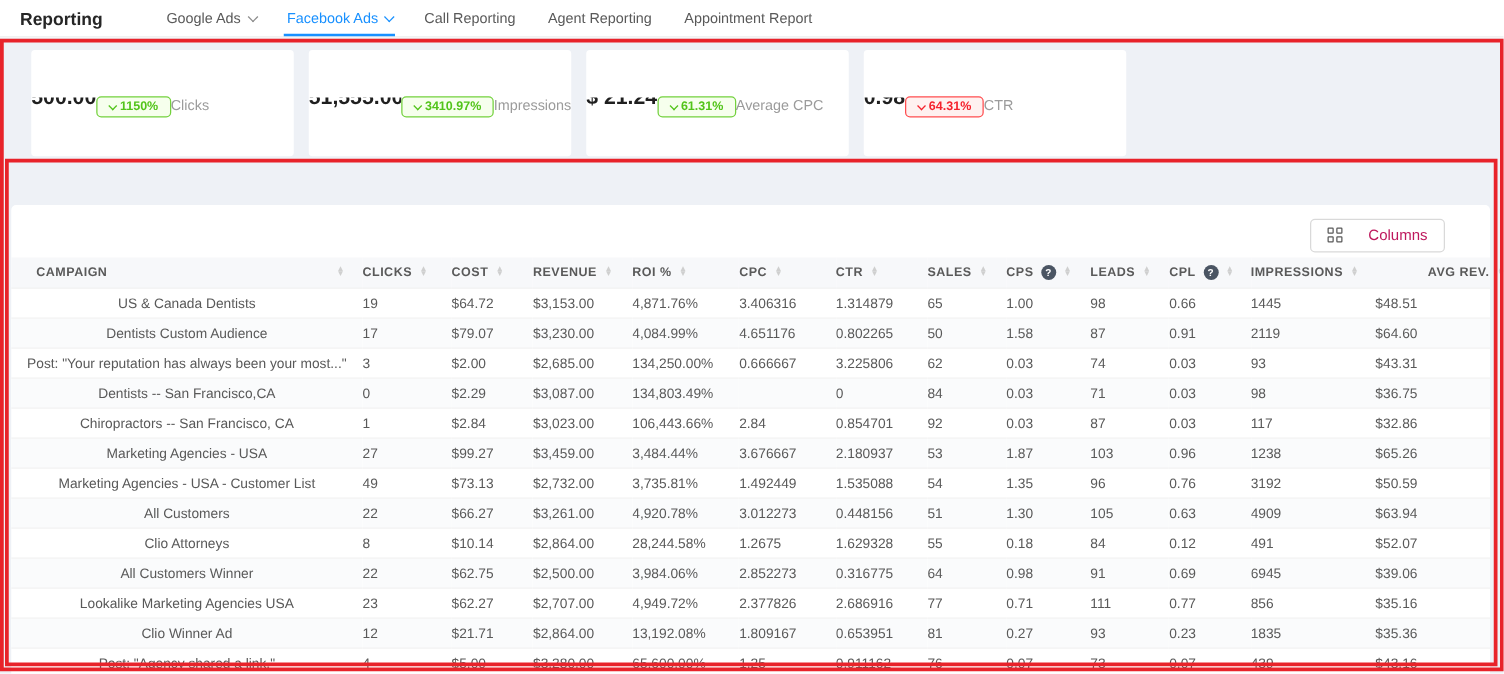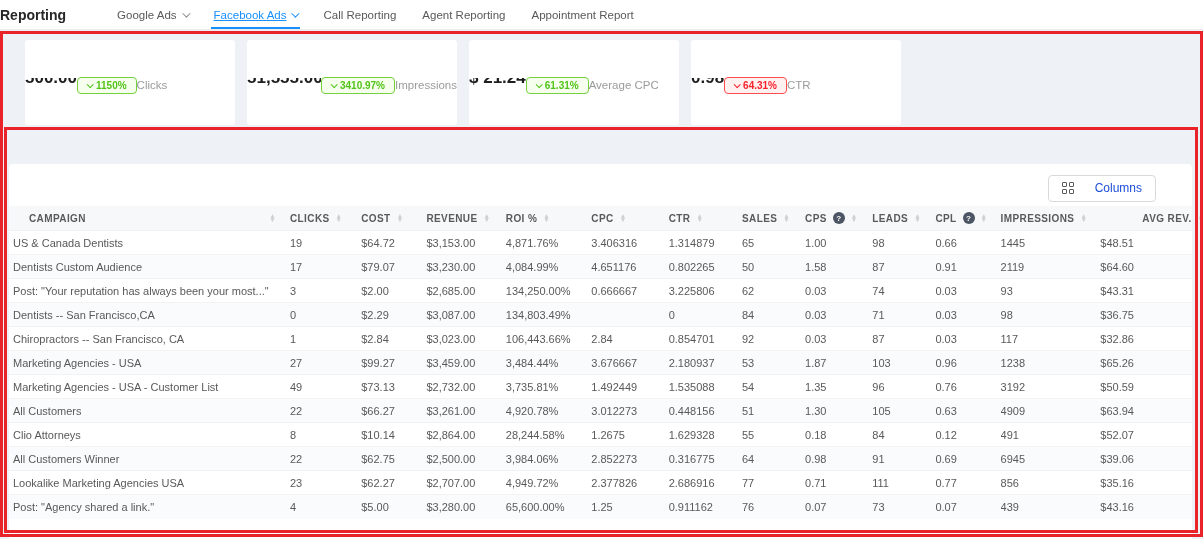--- a/index.html
+++ b/index.html
@@ -1,26 +1,26 @@
 <!DOCTYPE html>
 <html><head>
 <meta charset="utf-8">
 <style>
   * { margin:0; padding:0; box-sizing:border-box; }
   html,body { width:1203px; height:539px; overflow:hidden; background:#fff;
     font-family:"Liberation Sans", sans-serif; position:relative; }
 
   
   .nav { position:absolute; top:0; left:0; right:0; height:30px; background:#fff;
-    display:flex; align-items:center; padding-left:0; border-bottom:1px solid #ededed; z-index:5; }
+    display:flex; align-items:center; padding-left:16px; border-bottom:1px solid #ededed; z-index:5; }
   .nav-title { font-size:14px; font-weight:bold; color:#262626; margin-right:38px; }
   .nav-tabs { display:flex; height:100%; }
   .nav-tab { display:flex; align-items:center; gap:5px; padding:0 13px; font-size:11.5px;
     color:#595959; cursor:pointer; position:relative; height:100%; }
-  .nav-tab.active { color:#1890ff;text-decoration:underline; }
+  .nav-tab.active { color:#1890ff; }
   .nav-tab.active::after { content:""; position:absolute; left:10px; right:10px; bottom:0;
     height:2px; background:#1890ff; }
   .chev { width:6px; height:6px; border-right:1.4px solid #8c8c8c; border-bottom:1.4px solid #8c8c8c;
     transform:rotate(45deg) translateY(-2px); display:inline-block; }
   .nav-tab.active .chev { border-color:#1890ff; }
 
   
   .content { position:absolute; top:30px; left:0; right:0; bottom:0; background:#eef1f6; }
 
   
@@ -37,42 +37,42 @@
     border-bottom:1.4px solid currentColor; transform:rotate(45deg) translateY(-1px); }
   .kpi-label { margin-top:4px; font-size:11.5px; color:#9b9b9b; }
 
   
   .table-card { position:absolute; top:134px; left:9px; right:11px; height:440px;
     background:#fff; border-radius:4px; }
   .table-toolbar { height:42px; display:flex; justify-content:flex-end; align-items:center;
     padding-right:36px; padding-top:6px; }
   .columns-btn { display:inline-flex; align-items:center; gap:21px; background:#fff;
     border:1px solid #d9d9d9; border-radius:4px; height:27px; padding:0 13px;
-    font-size:12px; color:#1d4ed8; cursor:pointer; }
+    font-size:12px; color:#be185d; cursor:pointer; }
   .grid-icon { display:inline-grid; grid-template-columns:5px 5px; grid-template-rows:5px 5px; gap:2px; }
   .grid-icon i { border:1.3px solid #595959; border-radius:1px; }
 
   table { width:100%; border-collapse:collapse; table-layout:fixed; }
   col.c-campaign{width:276px;} col.c-clicks{width:70px;} col.c-cost{width:64px;}
   col.c-revenue{width:78px;} col.c-roi{width:84px;} col.c-cpc{width:76px;}
   col.c-ctr{width:72px;} col.c-sales{width:62px;} col.c-cps{width:66px;}
   col.c-leads{width:62px;} col.c-cpl{width:64px;} col.c-impr{width:98px;} col.c-avg{width:90px;}
   thead th { background:#f7f8fa; font-size:10px; font-weight:bold; letter-spacing:.4px;
     color:#5a5a5a; text-align:left; padding:6px 4px 6px 0; text-transform:uppercase; white-space:nowrap; }
   thead th:first-child { padding-left:20px; }
   .th-inner { display:inline-flex; align-items:center; gap:6px; }
   th:first-child .th-inner { width:100%; justify-content:space-between; padding-right:10px; }
   .sorter { display:inline-flex; flex-direction:column; line-height:4.5px; font-size:6.5px;
     color:#cfcfcf; cursor:pointer; }
   .help-icon { width:12px; height:12px; border-radius:50%; background:#4b5563; color:#fff;
     font-size:8px; font-weight:bold; display:inline-flex; align-items:center; justify-content:center;
     cursor:pointer; }
   tbody td { font-size:11px; color:#595959; padding:0 4px 0 0; height:24px; white-space:nowrap;
     overflow:hidden; text-overflow:ellipsis; border-top:1px solid #f2f2f2; }
-  tbody td:first-child { padding-left:4px; }
+  tbody td:first-child { padding-left:4px;text-align:center; }
   tbody tr:nth-child(even) { background:#fafbfc; }
 
   
   .anno { position:absolute; border:3px solid #e8232a; pointer-events:none; z-index:10; }
   .anno-outer { top:31px; left:0; right:0; bottom:2px; }
   .anno-inner { top:127px; left:4px; right:5px; bottom:6px; }
 </style>
 </head>
 <body>
 
@@ -454,20 +454,35 @@
             <td>2.377826</td>
             <td>2.686916</td>
             <td>77</td>
             <td>0.71</td>
             <td>111</td>
             <td>0.77</td>
             <td>856</td>
             <td>$35.16</td>
           </tr>
           <tr>
+            <td>Clio Winner Ad</td>
+            <td>12</td>
+            <td>$21.71</td>
+            <td>$2,864.00</td>
+            <td>13,192.08%</td>
+            <td>1.809167</td>
+            <td>0.653951</td>
+            <td>81</td>
+            <td>0.27</td>
+            <td>93</td>
+            <td>0.23</td>
+            <td>1835</td>
+            <td>$35.36</td>
+          </tr>
+          <tr>
             <td>Post: "Agency shared a link."</td>
             <td>4</td>
             <td>$5.00</td>
             <td>$3,280.00</td>
             <td>65,600.00%</td>
             <td>1.25</td>
             <td>0.911162</td>
             <td>76</td>
             <td>0.07</td>
             <td>73</td>

